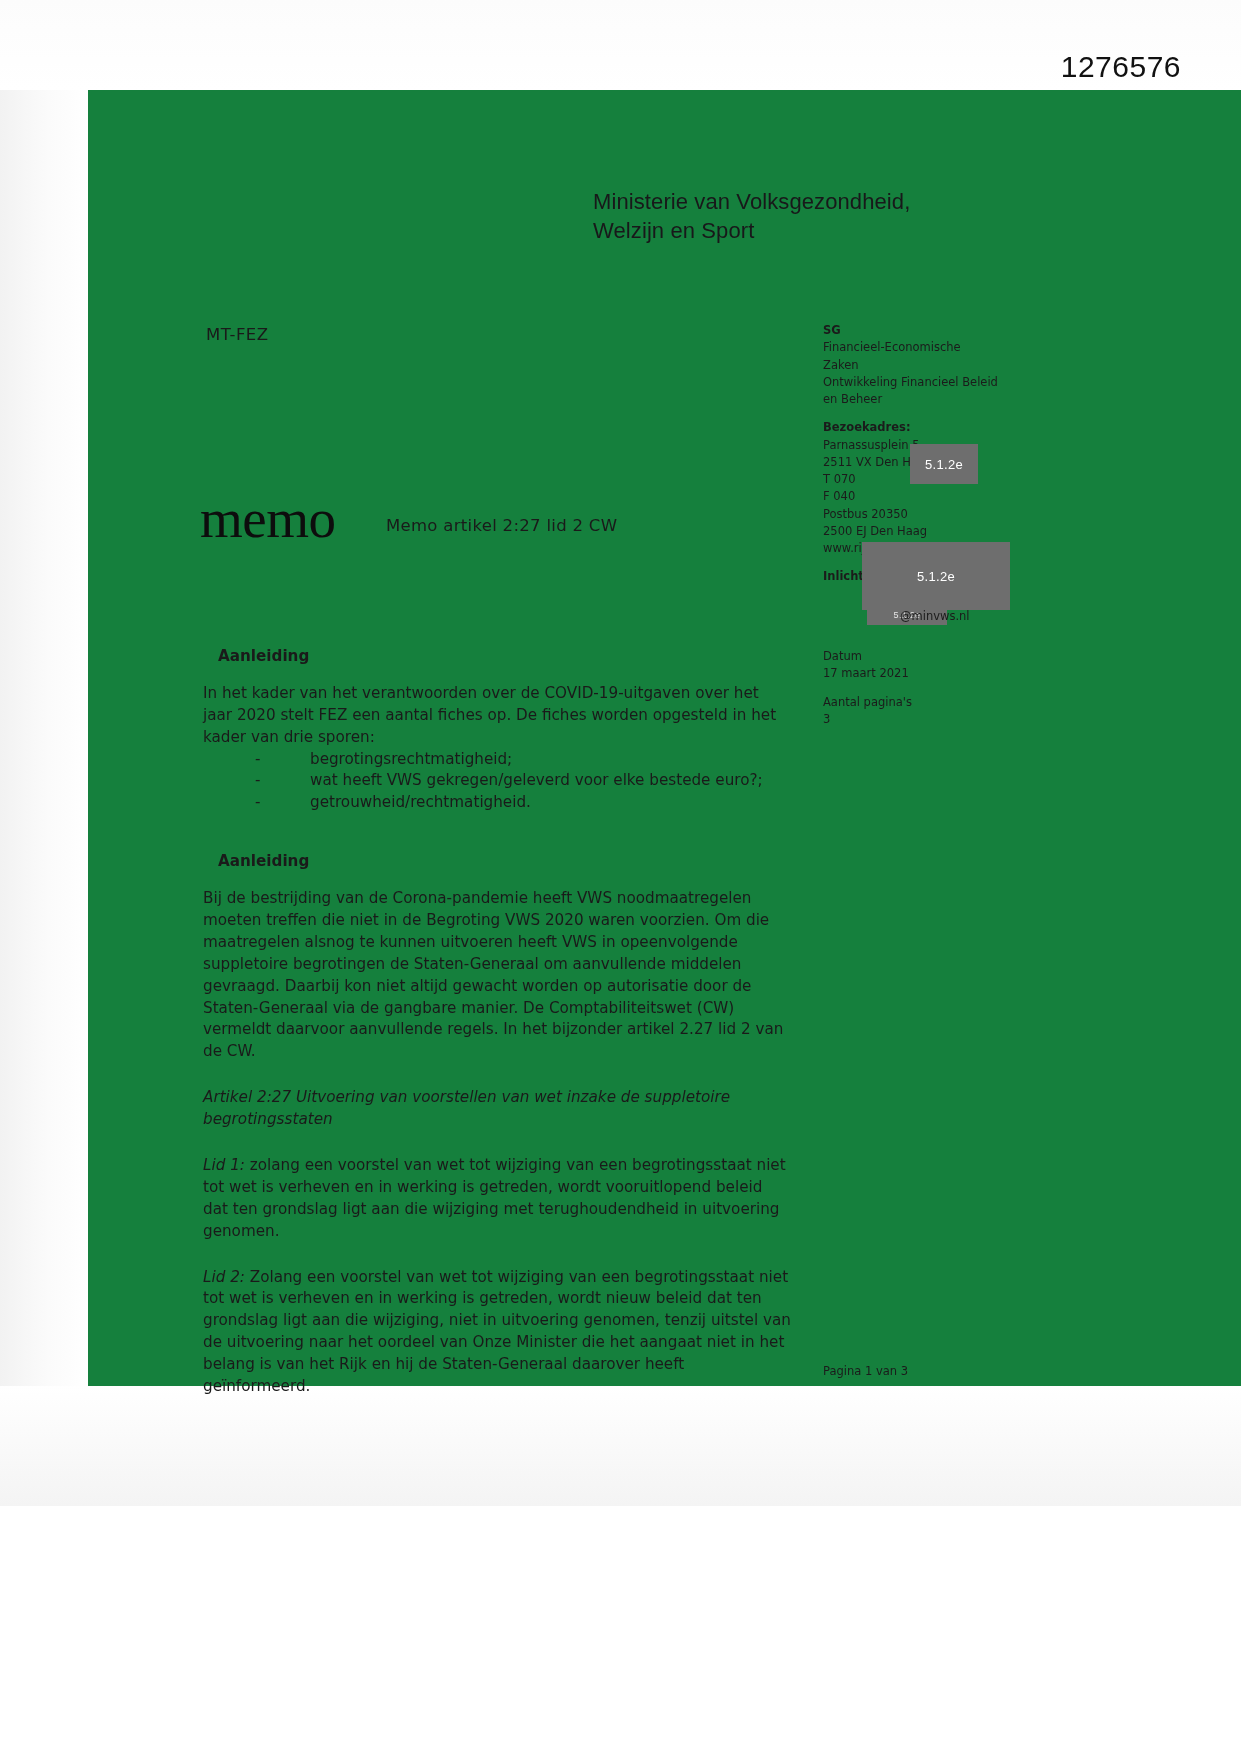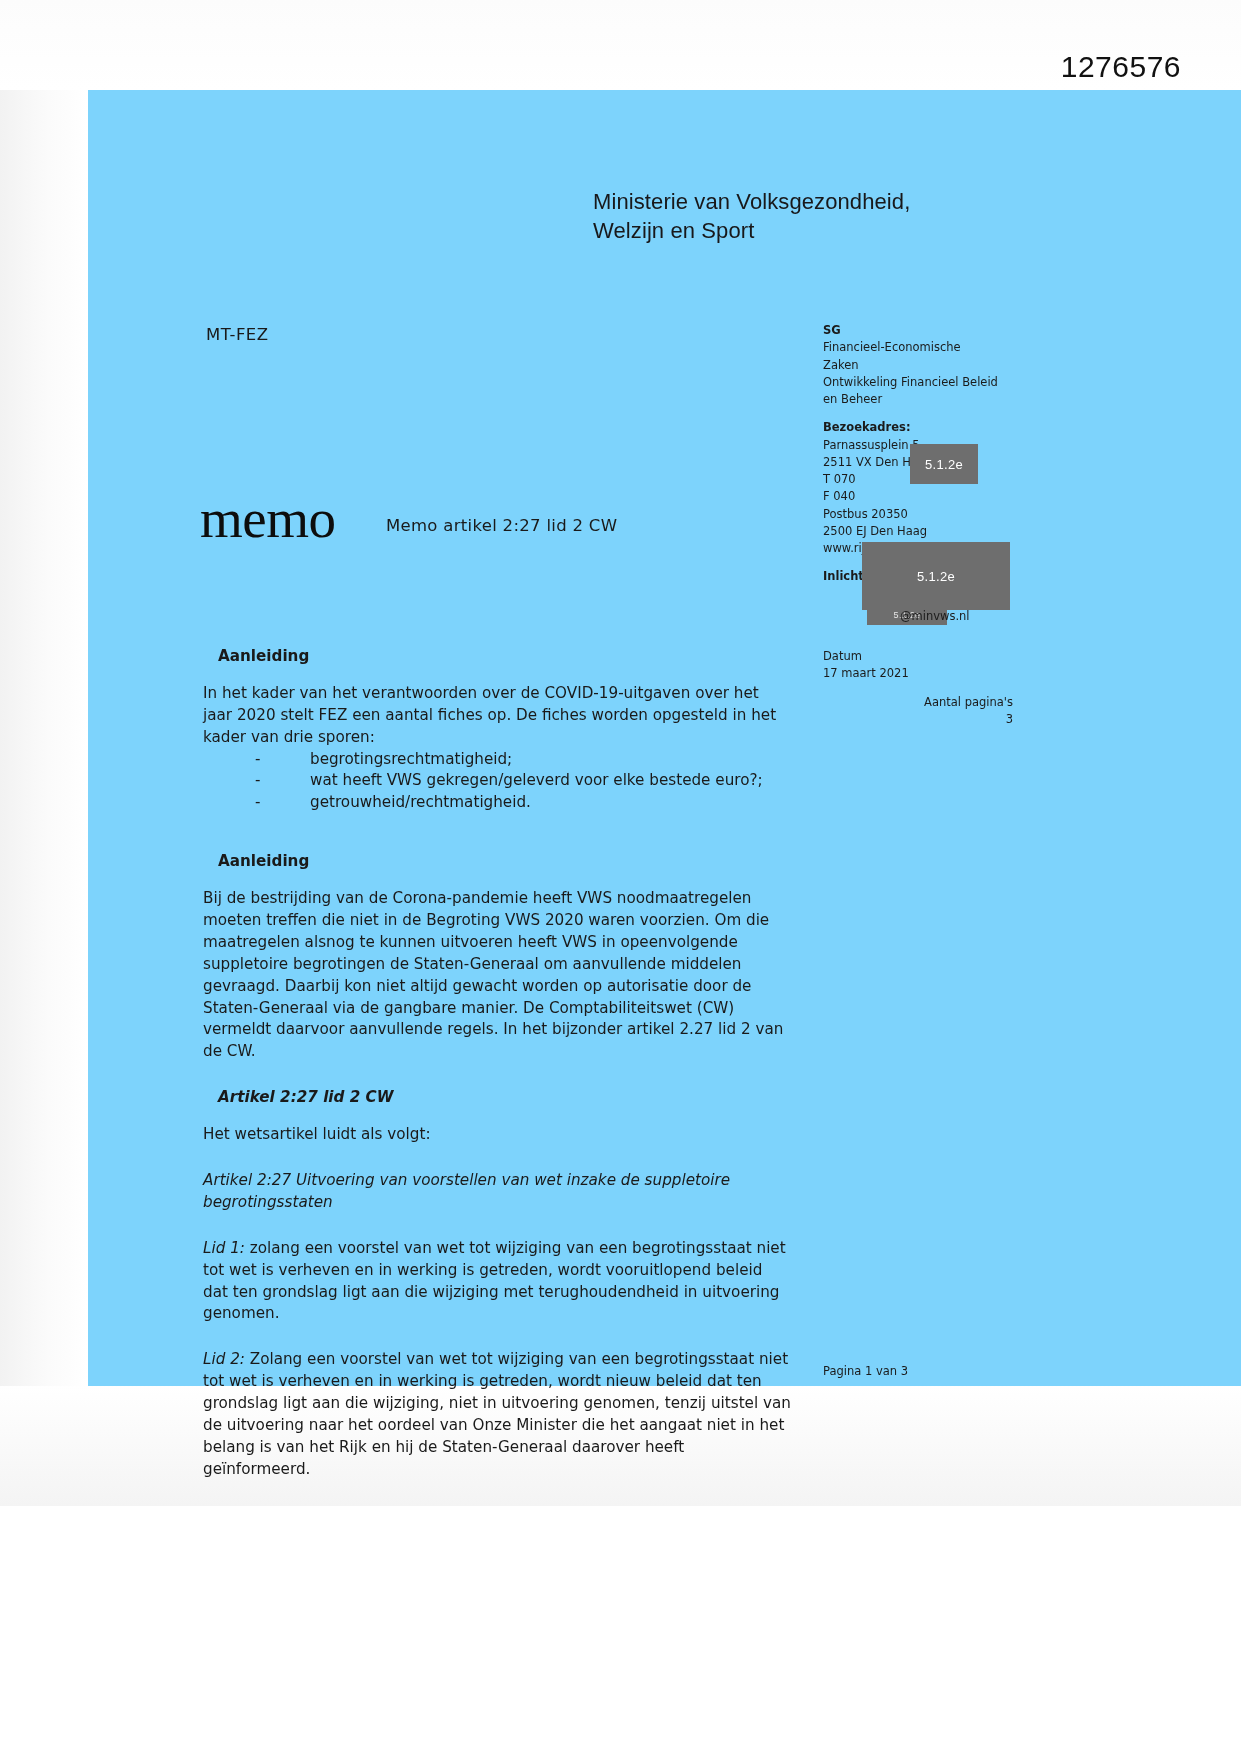--- a/index.html
+++ b/index.html
@@ -8,21 +8,21 @@
     background: #ffffff;
   }
   body {
     font-family: "DejaVu Sans", sans-serif;
     color: #1a1a1a;
   }
   .page {
     position: relative;
     width: 1241px;
     height: 1506px;
-    background: #7dd3fc;
+    background: #15803d;
     overflow: hidden;
   }
   
   .scan-edge-left {
     position: absolute;
     left: 0; top: 0;
     width: 88px; height: 1754px;
     background: linear-gradient(to right, #f2f2f2 0%, #fbfbfb 55%, #ffffff 100%);
   }
   .scan-edge-top {
@@ -115,21 +115,20 @@
     color: #1b1b1b;
   }
   .meta-pages {
     position: absolute;
     left: 823px;
     top: 694px;
     width: 190px;
     font-size: 11.5px;
     line-height: 1.50;
     color: #1b1b1b;
-    text-align: right;
   }
 
   
   .redaction {
     position: absolute;
     background: #6e6e6e;
     color: #ffffff;
     display: flex;
     align-items: center;
     justify-content: center;
@@ -300,24 +299,20 @@
       </ul>
     </div>
 
     <div class="spacer-sm"></div>
 
     <div class="sec">
       <h3>Aanleiding</h3>
       <p>Bij de bestrijding van de Corona-pandemie heeft VWS noodmaatregelen moeten treffen die niet in de Begroting VWS 2020 waren voorzien. Om die maatregelen alsnog te kunnen uitvoeren heeft VWS in opeenvolgende suppletoire begrotingen de Staten-Generaal om aanvullende middelen gevraagd. Daarbij kon niet altijd gewacht worden op autorisatie door de Staten-Generaal via de gangbare manier. De Comptabiliteitswet (CW) vermeldt daarvoor aanvullende regels. In het bijzonder artikel 2.27 lid 2 van de CW.</p>
     </div>
 
-    <div class="sec">
-      <h3 class="italic">Artikel 2:27 lid 2 CW</h3>
-      <p>Het wetsartikel luidt als volgt:</p>
-    </div>
 
     <div class="sec">
       <p class="italic-para">Artikel 2:27 Uitvoering van voorstellen van wet inzake de suppletoire begrotingsstaten</p>
     </div>
 
     <div class="sec">
       <p><span class="lead-label">Lid 1:</span><span> zolang een voorstel van wet tot wijziging van een begrotingsstaat niet tot wet is verheven en in werking is getreden, wordt vooruitlopend beleid dat ten grondslag ligt aan die wijziging met terughoudendheid in uitvoering genomen.</span></p>
     </div>
 
     <div class="sec">

